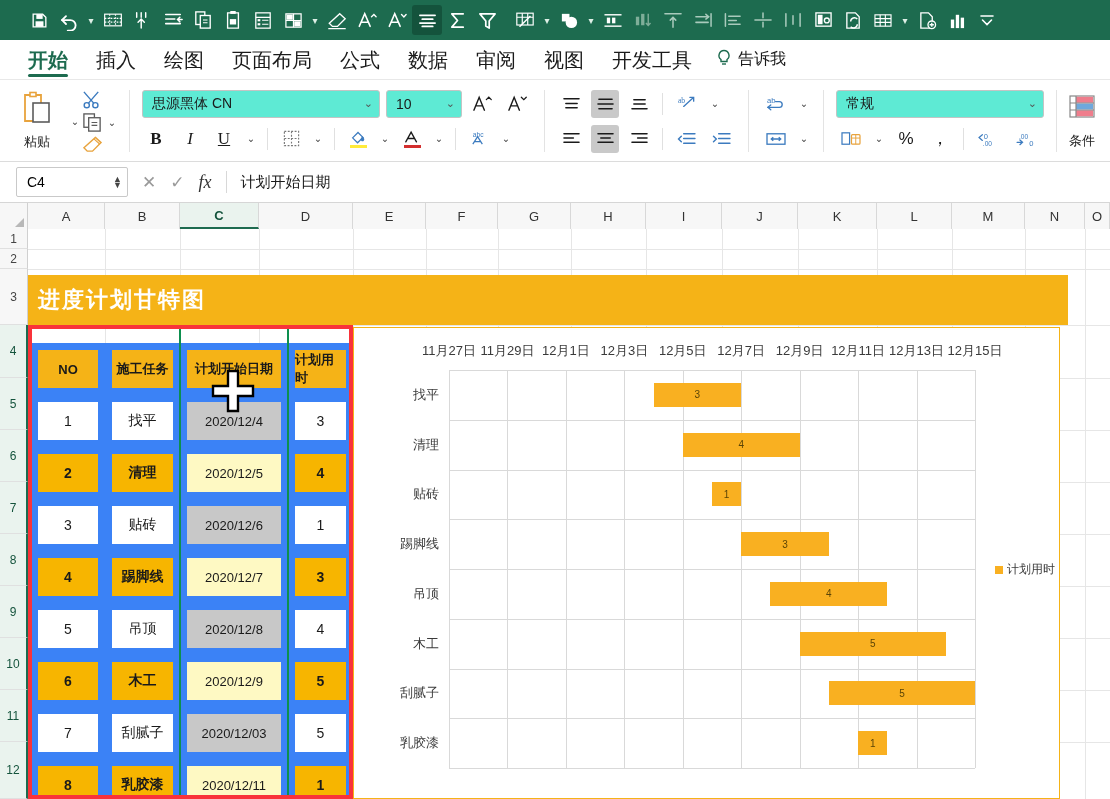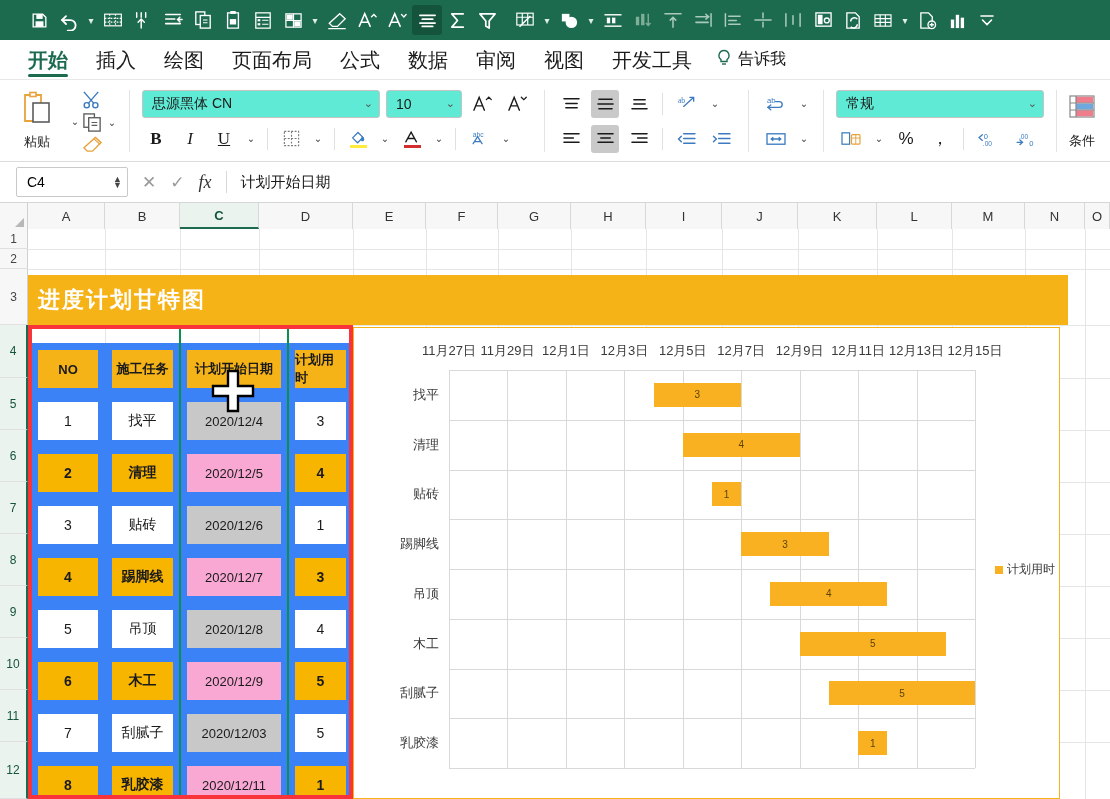--- a/index.html
+++ b/index.html
@@ -138,21 +138,21 @@
   
   .dtable { position: absolute; }
   .dcell {
     position: absolute; display: flex; align-items: center; justify-content: center;
     font-size: 14px; color: #1a1a1a; border: 7px solid #3b82f6; margin-top: 14px;
   }
   .dcell.hdr { background: #f5b317; font-weight: bold; font-size: 13px; }
   .dcell.oddrow { background: #ffffff; }
   .dcell.evenrow { background: #f7b500; font-weight: bold; }
   .dcell.sel-odd { background: #c8c8c8; }
-  .dcell.sel-even { background: #f9a8d4; }
+  .dcell.sel-even { background: #fef9c3; }
 
   
   .redbox {
     position: absolute; border: 4px solid #f9333a; pointer-events: none; z-index: 30;
   }
   
   .greenline { position:absolute; width:2px; background:#0d8f4f; z-index: 25;}
 
   
   .crosshair { position:absolute; z-index: 40; }

